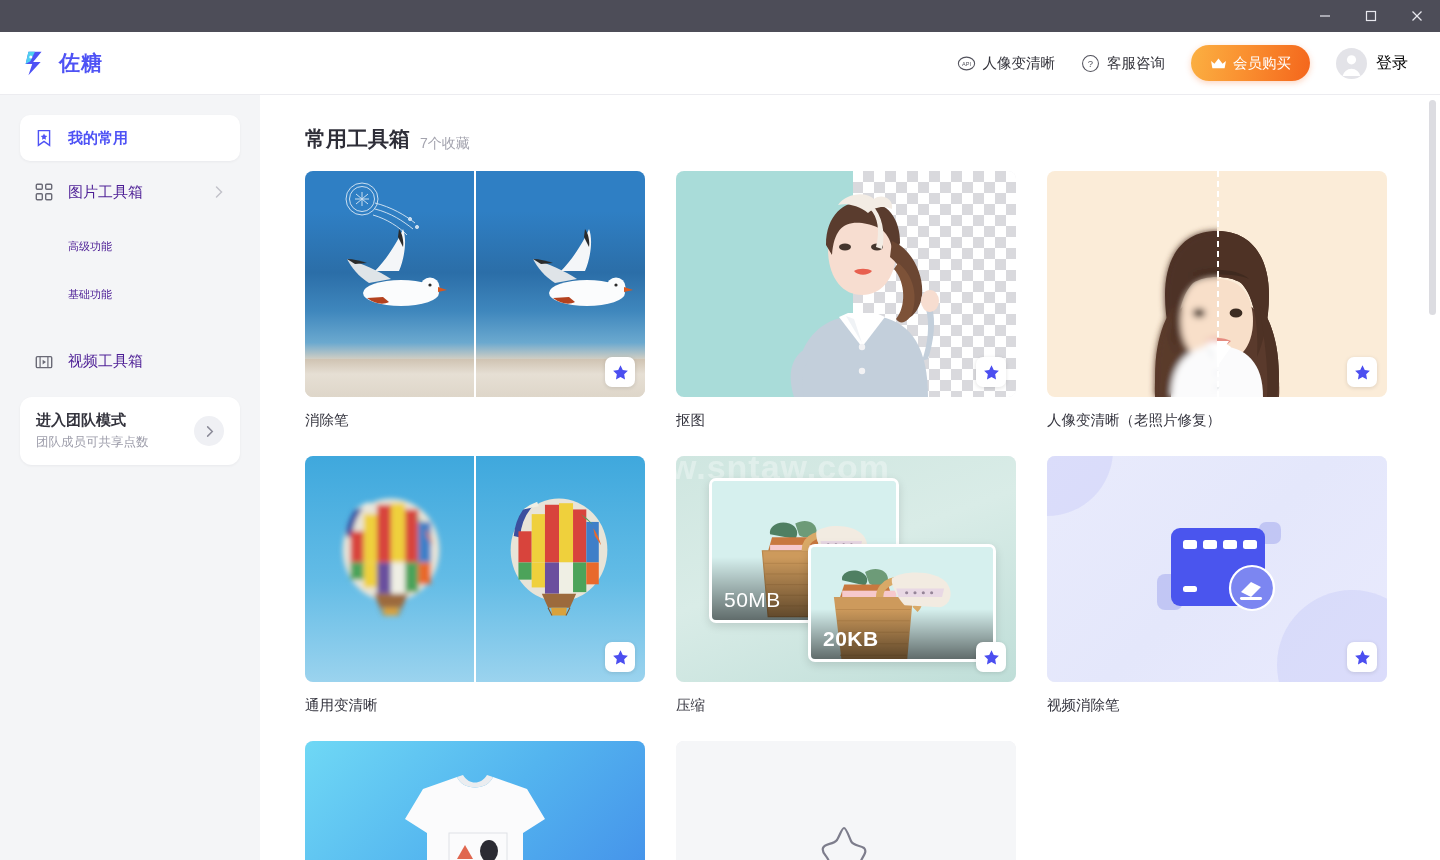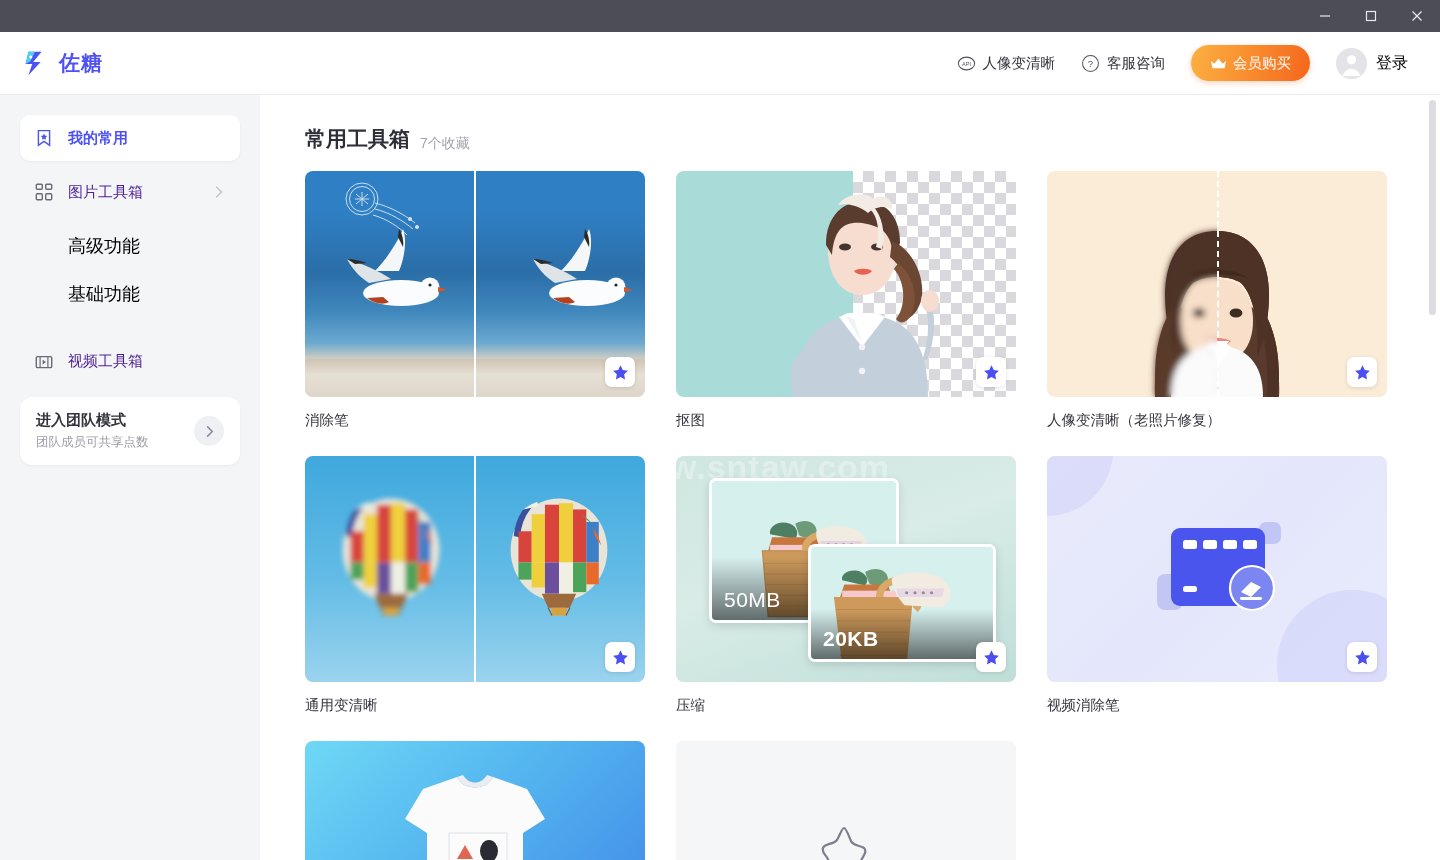--- a/index.html
+++ b/index.html
@@ -79,21 +79,21 @@
   .nav-item.active {
     background: #ffffff; color: #4e52f5; font-weight: bold;
     box-shadow: 0 1px 3px rgba(20,20,40,.05);
   }
   .nav-ico { width: 20px; flex: 0 0 20px; margin-right: 14px;
              display: flex; align-items: center; justify-content: center; }
   .nav-label { flex: 1; }
   .chev-right { width: 14px; height: 14px; opacity: .55; }
   .nav-sub {
     height: 46px; display: flex; align-items: center;
-    padding-left: 48px; font-size: 18px; color: #000000;
+    padding-left: 48px; font-size: 11px; color: #4c1d95;
     cursor: pointer; margin-bottom: 2px;
   }
   .team-card {
     margin-top: 18px; background: #fff; border-radius: 12px;
     padding: 14px 16px; display: flex; align-items: center;
     box-shadow: 0 1px 3px rgba(20,20,40,.05); cursor: pointer;
   }
   .team-txt { flex: 1; }
   .team-title { font-size: 15px; font-weight: bold; color: #33333d; }
   .team-sub { font-size: 12.5px; color: #9d9daa; margin-top: 4px; }

